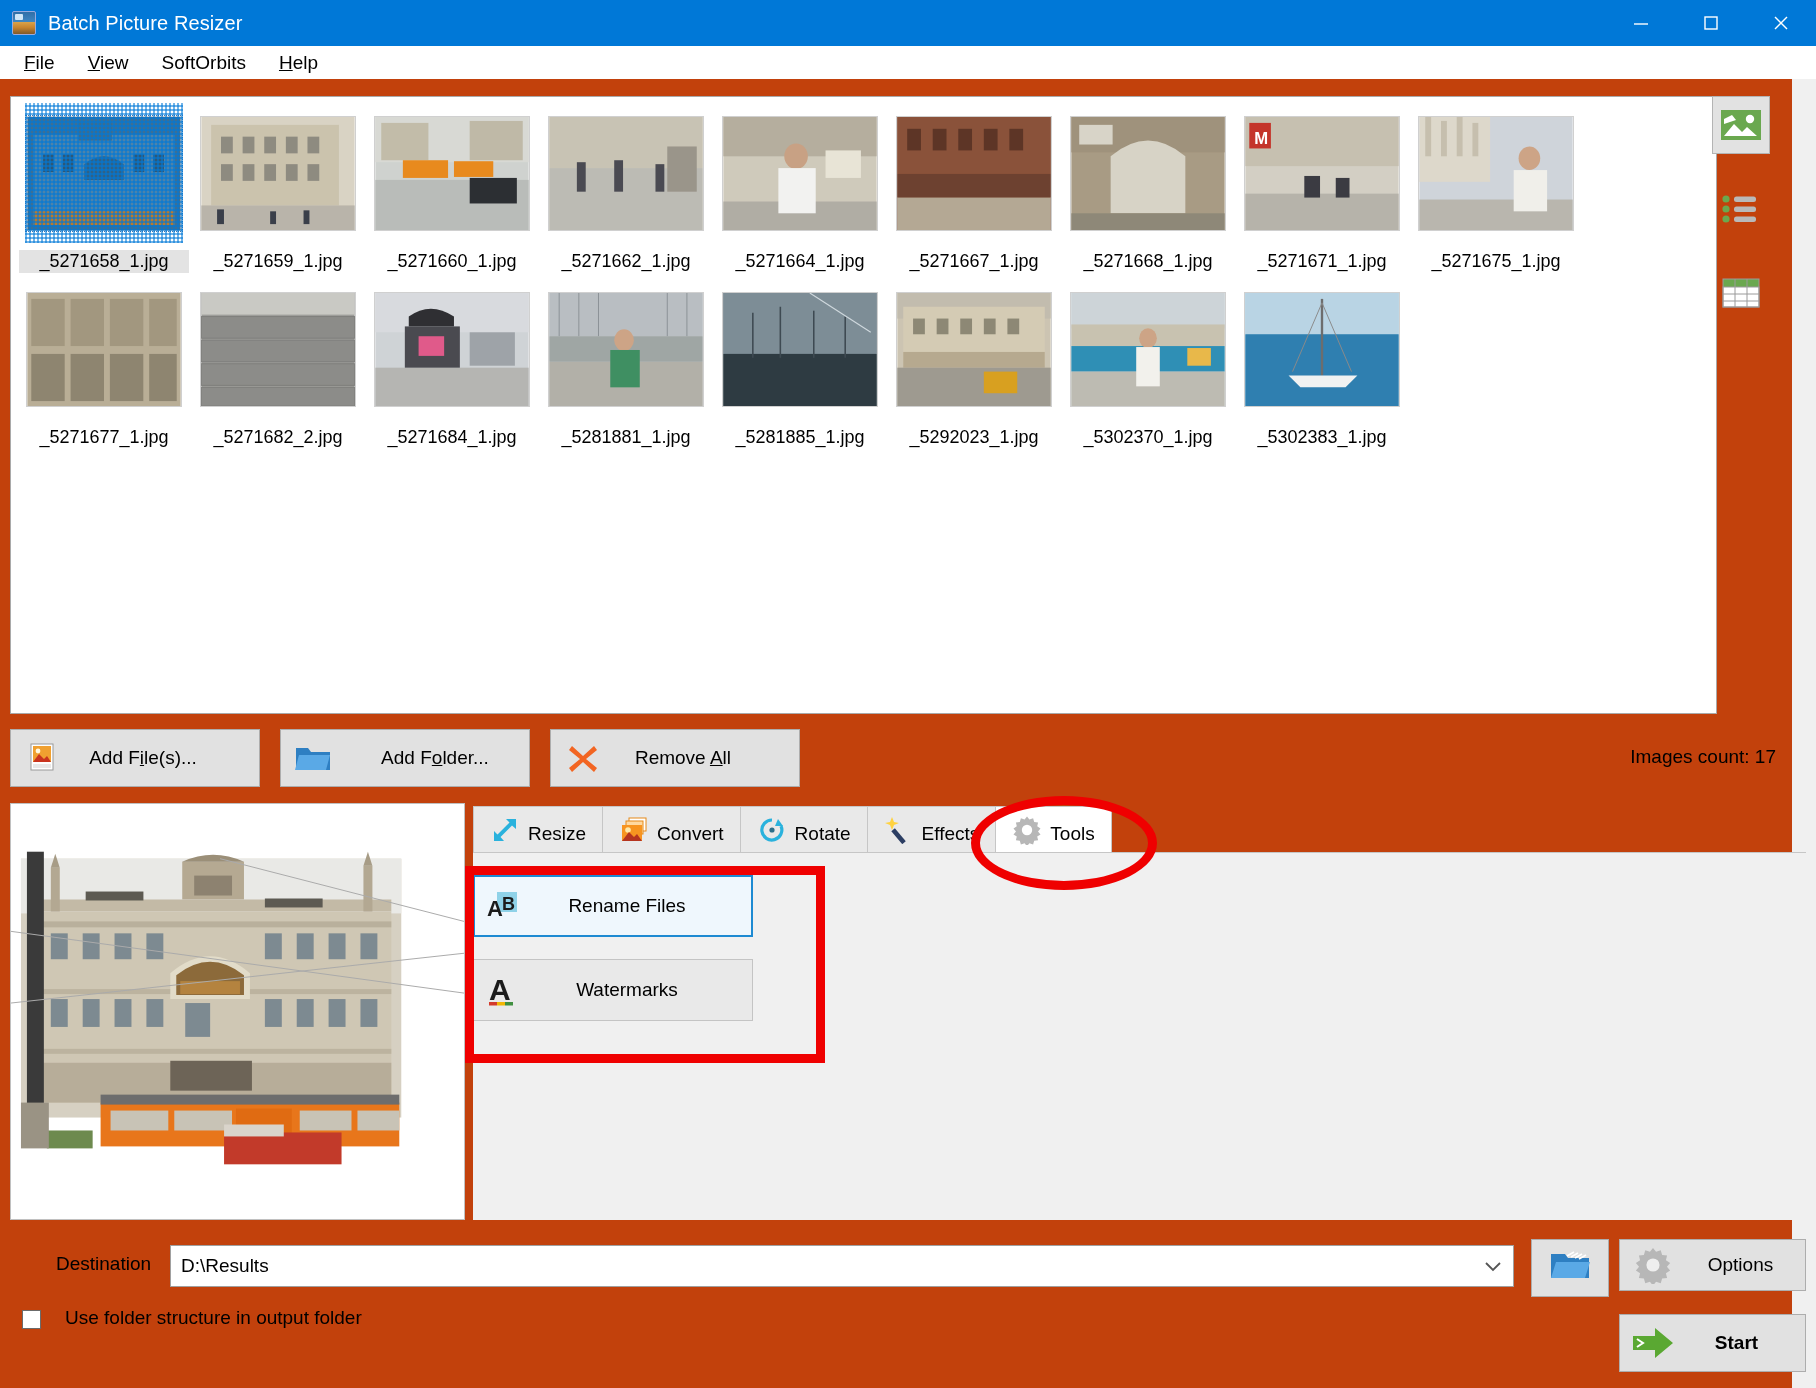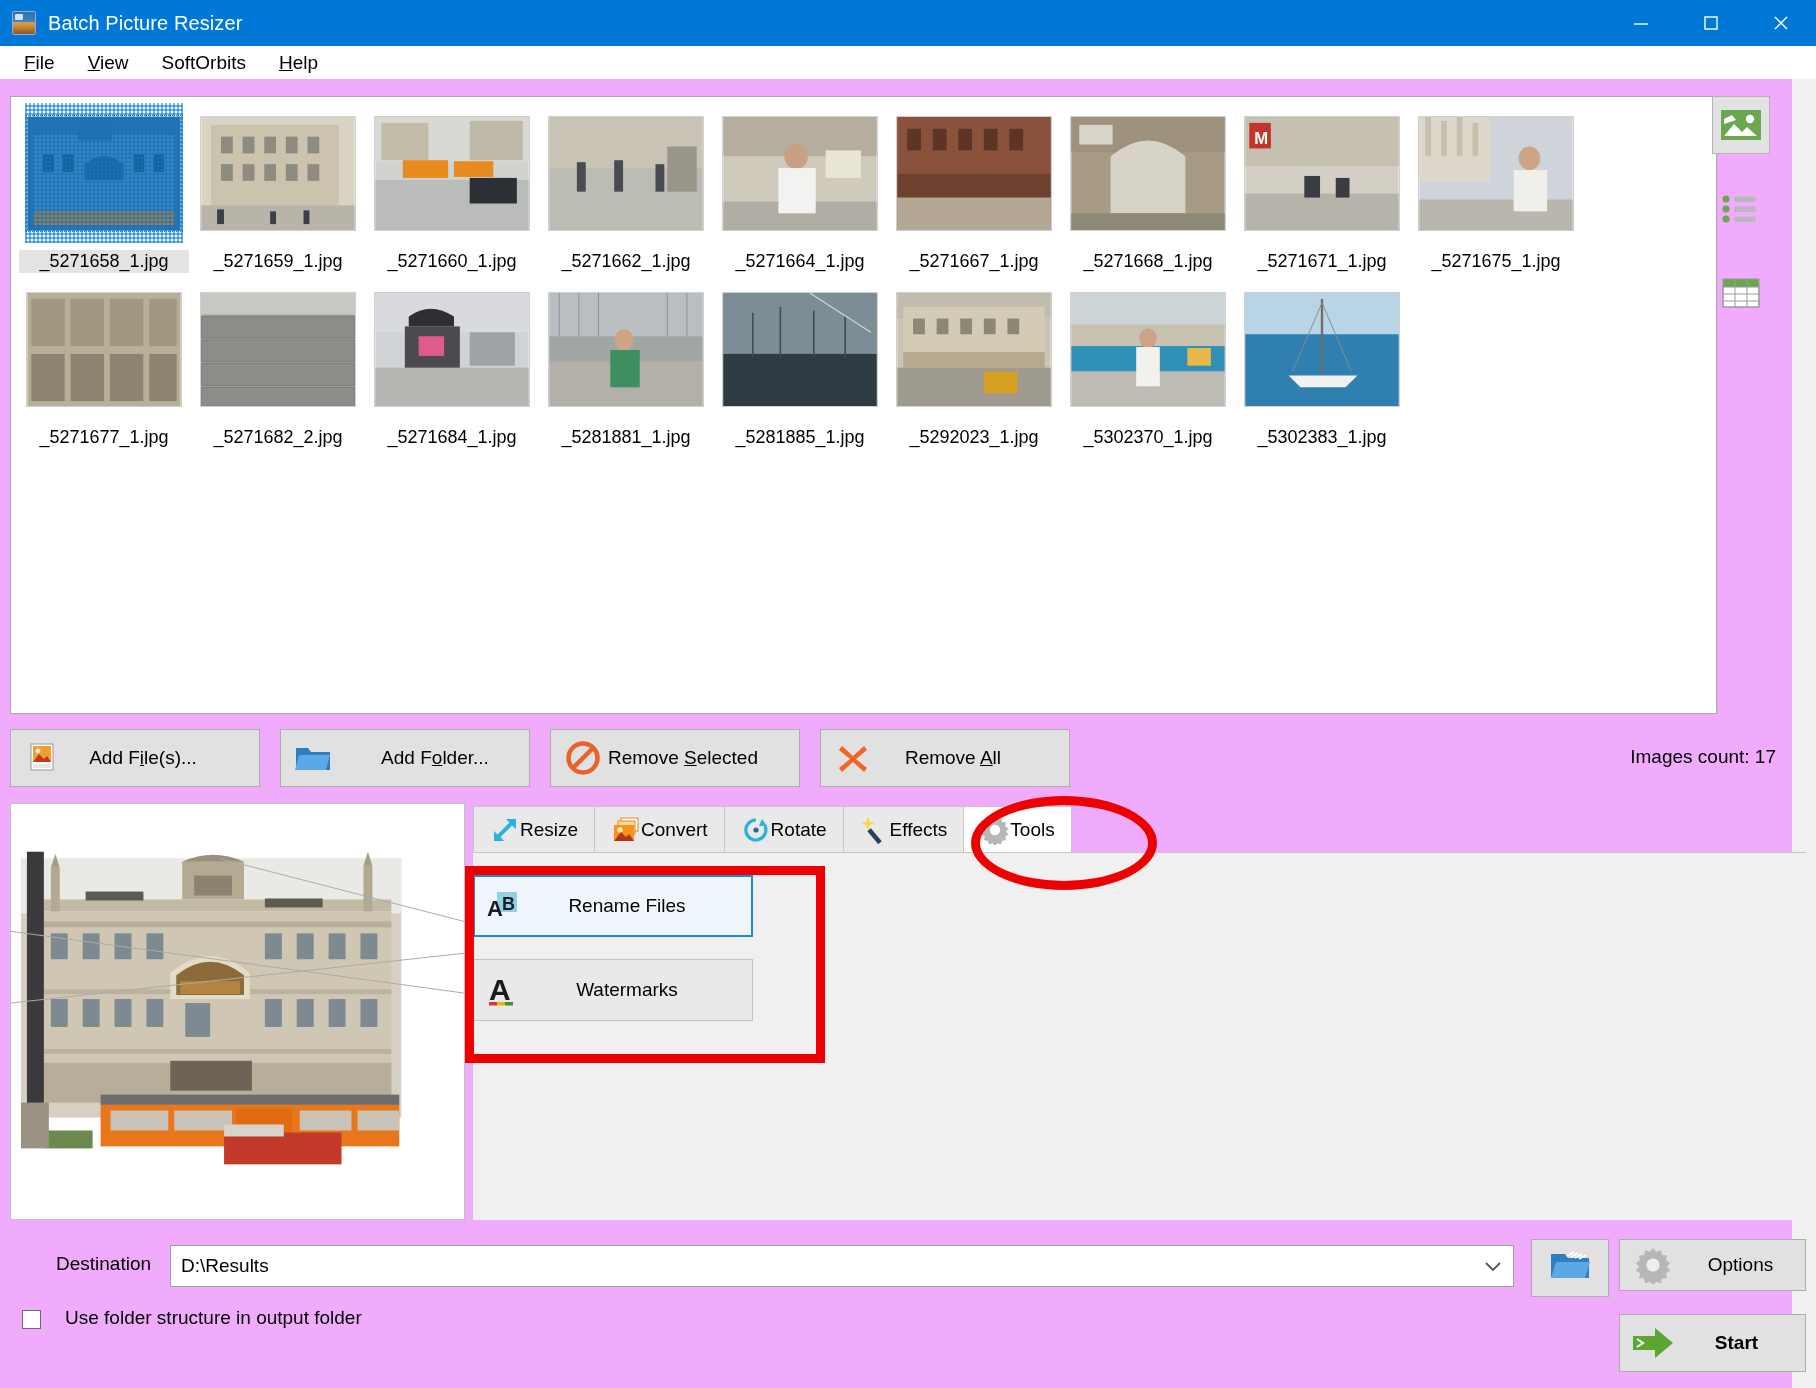--- a/index.html
+++ b/index.html
@@ -6,21 +6,21 @@
   html, body { margin:0; padding:0; }
   body {
     width:1816px; height:1388px;
     font-family:"Liberation Sans", sans-serif;
     font-size:19px;
     color:#000;
     background:#f0f0f0;
     overflow:hidden;
     -webkit-font-smoothing: antialiased;
   }
-  #app { position:relative; width:1792px; height:1388px; background:#f0abfc; }
+  #app { position:relative; width:1792px; height:1388px; background:#c2410c; }
 
   
   .titlebar {
     position:absolute; left:0; top:0; width:1816px; height:46px;
     background:#0078d7; color:#fff; display:flex; align-items:center;
   }
   .titlebar .app-icon {
     width:24px; height:24px; margin-left:12px; margin-right:12px;
     border:1px solid #9ad; border-radius:2px; position:relative; overflow:hidden;
     background:linear-gradient(#2f6fa8 0%, #3f86c2 45%, #d9a24a 46%, #c8852f 70%, #7f5a2a 100%);
@@ -97,21 +97,21 @@
   .preview {
     position:absolute; left:10px; top:803px; width:455px; height:417px;
     background:#fff; border:1px solid #c0c0c0; overflow:hidden;
     display:flex; align-items:center; justify-content:center;
   }
 
   
   .tabstrip { position:absolute; left:473px; top:806px; display:flex; }
   .tab {
     height:46px; background:#e9e9e9; border:1px solid #c6c6c6; border-bottom:none;
-    display:flex; align-items:center; padding:16px 16px; font-size:19px; cursor:default;
+    display:flex; gap:8px; padding:16px 16px; font-size:19px; cursor:default;
     margin-right:-1px;
   }
   .tab .tico { width:30px; display:flex; align-items:center; justify-content:center; }
   .tab.active { background:#fff; border-color:#c6c6c6; position:relative; z-index:3; }
   .tabpanel {
     position:absolute; left:473px; top:852px; width:1333px; height:368px;
     background:#f0f0f0; border-top:1px solid #c6c6c6;
   }
   .toolpanel { position:absolute; left:0px; top:22px; width:300px; }
   .toolbtn {
@@ -536,29 +536,20 @@
     <div class="btn addfolder">
       <span class="bico">
         <svg width="38" height="30" viewBox="0 0 38 30">
           <path d="M2 5 h12 l3 4 h19 v18 h-34 z" fill="#2e7fc2"></path>
           <path d="M5 12 h31 l-4 15 h-31 z" fill="#5aa9e6"></path>
         </svg>
       </span>
       <span class="blabel">Add F<u>o</u>lder...</span>
     </div>
 
-    <div class="btn removesel">
-      <span class="bico">
-        <svg width="34" height="34" viewBox="0 0 34 34">
-          <circle cx="17" cy="17" r="14.5" fill="none" stroke="#e8622a" stroke-width="4.5"></circle>
-          <line x1="8" y1="26" x2="26" y2="8" stroke="#e8622a" stroke-width="4.5"></line>
-        </svg>
-      </span>
-      <span class="blabel">Remove <u>S</u>elected</span>
-    </div>
 
     <div class="btn removeall">
       <span class="bico">
         <svg width="34" height="34" viewBox="0 0 34 34">
           <path d="M6 5 L17 15 L28 5 L31 9 L20 18 L31 27 L28 31 L17 21 L6 31 L3 27 L14 18 L3 9 Z" fill="#f26522"></path>
         </svg>
       </span>
       <span class="blabel">Remove <u>A</u>ll</span>
     </div>
   </div>

